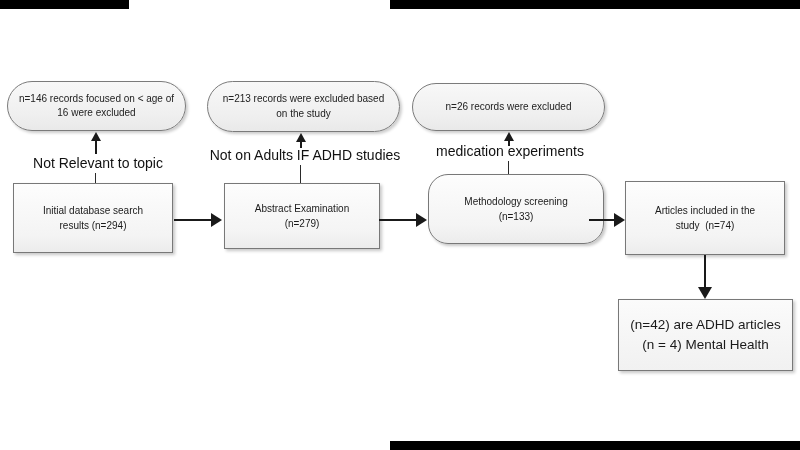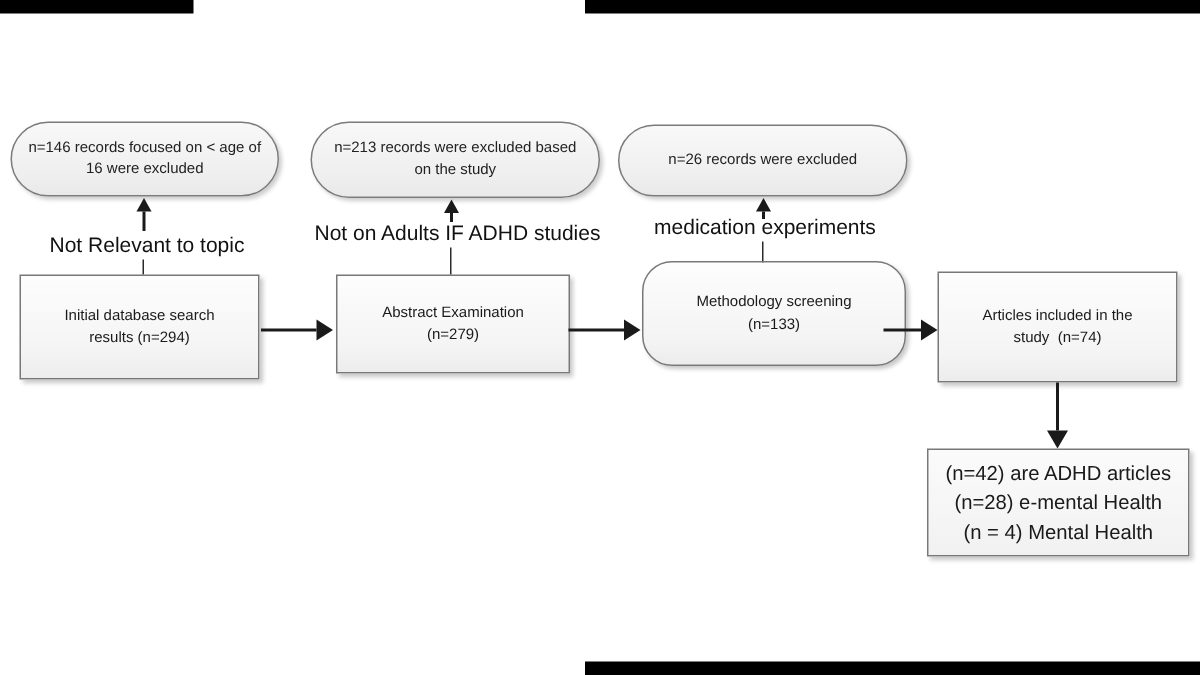--- a/index.html
+++ b/index.html
@@ -138,17 +138,16 @@
   <div class="shaft-h" style="left:379px; top:219px; width:37px;"></div>
   <div class="head-right" style="left:416px; top:213px;"></div>
   <div class="shaft-h" style="left:589px; top:219px; width:25px;"></div>
   <div class="head-right" style="left:614px; top:213px;"></div>
 
   <div class="shaft-v" style="left:704px; top:255px; height:32px;"></div>
   <div class="head-down" style="left:698px; top:287px;"></div>
 
   <div class="result-box">
     <span>(n=42) are ADHD articles</span>
-    <span>(n=28) e-mental Health</span>
     <span>(n = 4) Mental Health</span>
   </div>
 
 </div>
 
 </body></html>

